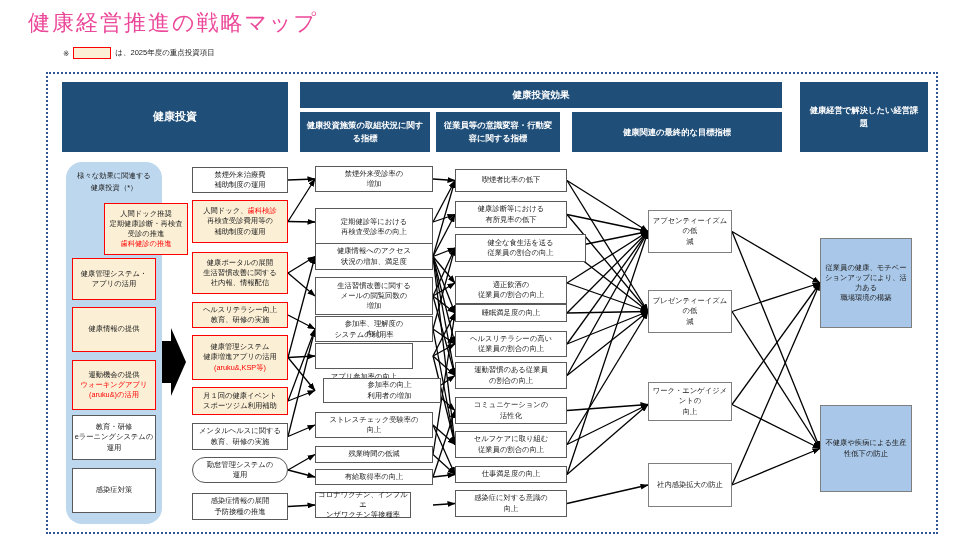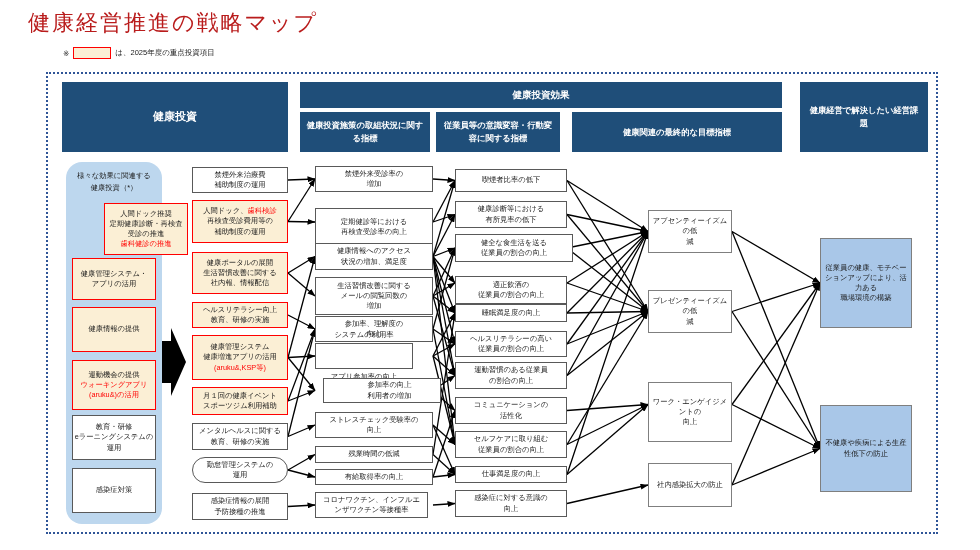--- a/index.html
+++ b/index.html
@@ -1,21 +1,21 @@
 <!DOCTYPE html>
 <html style="--navy: #1F4E79; --red: #FF0000; --tan: #FBEFD5; --panel-blue: #BDD7EE; --box-blue: #A9C7E8; --border-blue: #2F5597; --line: #000000;"><head>
 <meta charset="utf-8">
 <style>
   html,body{margin:0;padding:0;}
   body{
     width:980px;height:550px;background:#ffffff;overflow:hidden;
     font-family:"Liberation Sans","DejaVu Sans",sans-serif;color:#1a1a1a;position:relative;
   }
   #stage{position:absolute;left:0;top:0;width:980px;height:550px;}
-  #title{position:absolute;left:28px;top:8px;font-size:22px;letter-spacing:2px;color:#b91c1c;z-index:3;}
+  #title{position:absolute;left:28px;top:8px;font-size:22px;letter-spacing:2px;color:#ec4899;z-index:3;}
   #note{position:absolute;left:63px;top:47px;display:flex;align-items:center;font-size:7.5px;z-index:3;}
   #note-box{display:inline-block;width:38px;height:12px;background:var(--tan,#FBEFD5);border:1.6px solid var(--red,#FF0000);margin:0 4px;box-sizing:border-box;}
   #outer-border{position:absolute;left:46px;top:72px;width:892px;height:462px;border:2px dotted var(--border-blue,#2F5597);box-sizing:border-box;z-index:0;}
   .hdr{
     position:absolute;background:var(--navy,#1F4E79);color:#fff;display:flex;align-items:center;justify-content:center;
     text-align:center;font-weight:bold;font-size:8.3px;line-height:1.55;z-index:2;padding:0 6px;box-sizing:border-box;
   }
   #panel{position:absolute;left:66px;top:162px;width:96px;height:362px;background:var(--panel-blue,#BDD7EE);border-radius:16px;z-index:1;}
   #panel-label{position:absolute;left:66px;top:170px;width:96px;text-align:center;font-size:7.3px;line-height:1.7;z-index:2;}
   #edges{position:absolute;left:0;top:0;z-index:1;pointer-events:none;}
@@ -240,32 +240,32 @@
     <div class="node n-white" style="left: 315px; top: 412px; width: 118px; height: 26px;">
       <div><span>ストレスチェック受験率の</span></div>
       <div><span>向上</span></div>
     </div>
     <div class="node n-white" style="left: 315px; top: 446px; width: 118px; height: 17px;">
       <div><span>残業時間の低減</span></div>
     </div>
     <div class="node n-white" style="left: 315px; top: 469px; width: 118px; height: 16px;">
       <div><span>有給取得率の向上</span></div>
     </div>
-    <div class="node n-white" style="left: 315px; top: 492px; width: 113px; height: 26px;">
+    <div class="node n-white" style="left: 315px; top: 492px; width: 96px; height: 26px;">
       <div><span>コロナワクチン、インフルエ</span></div>
       <div><span>ンザワクチン等接種率</span></div>
     </div>
     <div class="node n-white" style="left: 455px; top: 169px; width: 112px; height: 23px;">
       <div><span>喫煙者比率の低下</span></div>
     </div>
     <div class="node n-white" style="left: 455px; top: 201px; width: 112px; height: 27px;">
       <div><span>健康診断等における</span></div>
       <div><span>有所見率の低下</span></div>
     </div>
-    <div class="node n-white" style="left: 455px; top: 234px; width: 118px; height: 28px; font-family: Liberation Mono, monospace;">
+    <div class="node n-white" style="left: 455px; top: 234px; width: 131px; height: 28px; font-family: Liberation Mono, monospace;">
       <div><span>健全な食生活を送る</span></div>
       <div><span>従業員の割合の向上</span></div>
     </div>
     <div class="node n-white" style="left: 455px; top: 276px; width: 112px; height: 28px;">
       <div><span>適正飲酒の</span></div>
       <div><span>従業員の割合の向上</span></div>
     </div>
     <div class="node n-white" style="left: 455px; top: 304px; width: 112px; height: 18px;">
       <div><span>睡眠満足度の向上</span></div>
     </div>
@@ -293,21 +293,21 @@
       <div><span>向上</span></div>
     </div>
     <div class="node n-gray" style="left: 648px; top: 210px; width: 84px; height: 43px;">
       <div><span>アブセンティーイズムの低</span></div>
       <div><span>減</span></div>
     </div>
     <div class="node n-gray" style="left: 648px; top: 290px; width: 84px; height: 43px;">
       <div><span>プレゼンティーイズムの低</span></div>
       <div><span>減</span></div>
     </div>
-    <div class="node n-gray" style="left: 648px; top: 382px; width: 84px; height: 60px;">
+    <div class="node n-gray" style="left: 648px; top: 382px; width: 84px; height: 39px;">
       <div><span>ワーク・エンゲイジメントの</span></div>
       <div><span>向上</span></div>
     </div>
     <div class="node n-gray" style="left: 648px; top: 463px; width: 84px; height: 44px;">
       <div><span>社内感染拡大の防止</span></div>
     </div>
     <div class="node n-blue" style="left: 820px; top: 238px; width: 92px; height: 90px;">
       <div><span>従業員の健康、モチベー</span></div>
       <div><span>ションアップにより、活力ある</span></div>
       <div><span>職場環境の構築</span></div>

